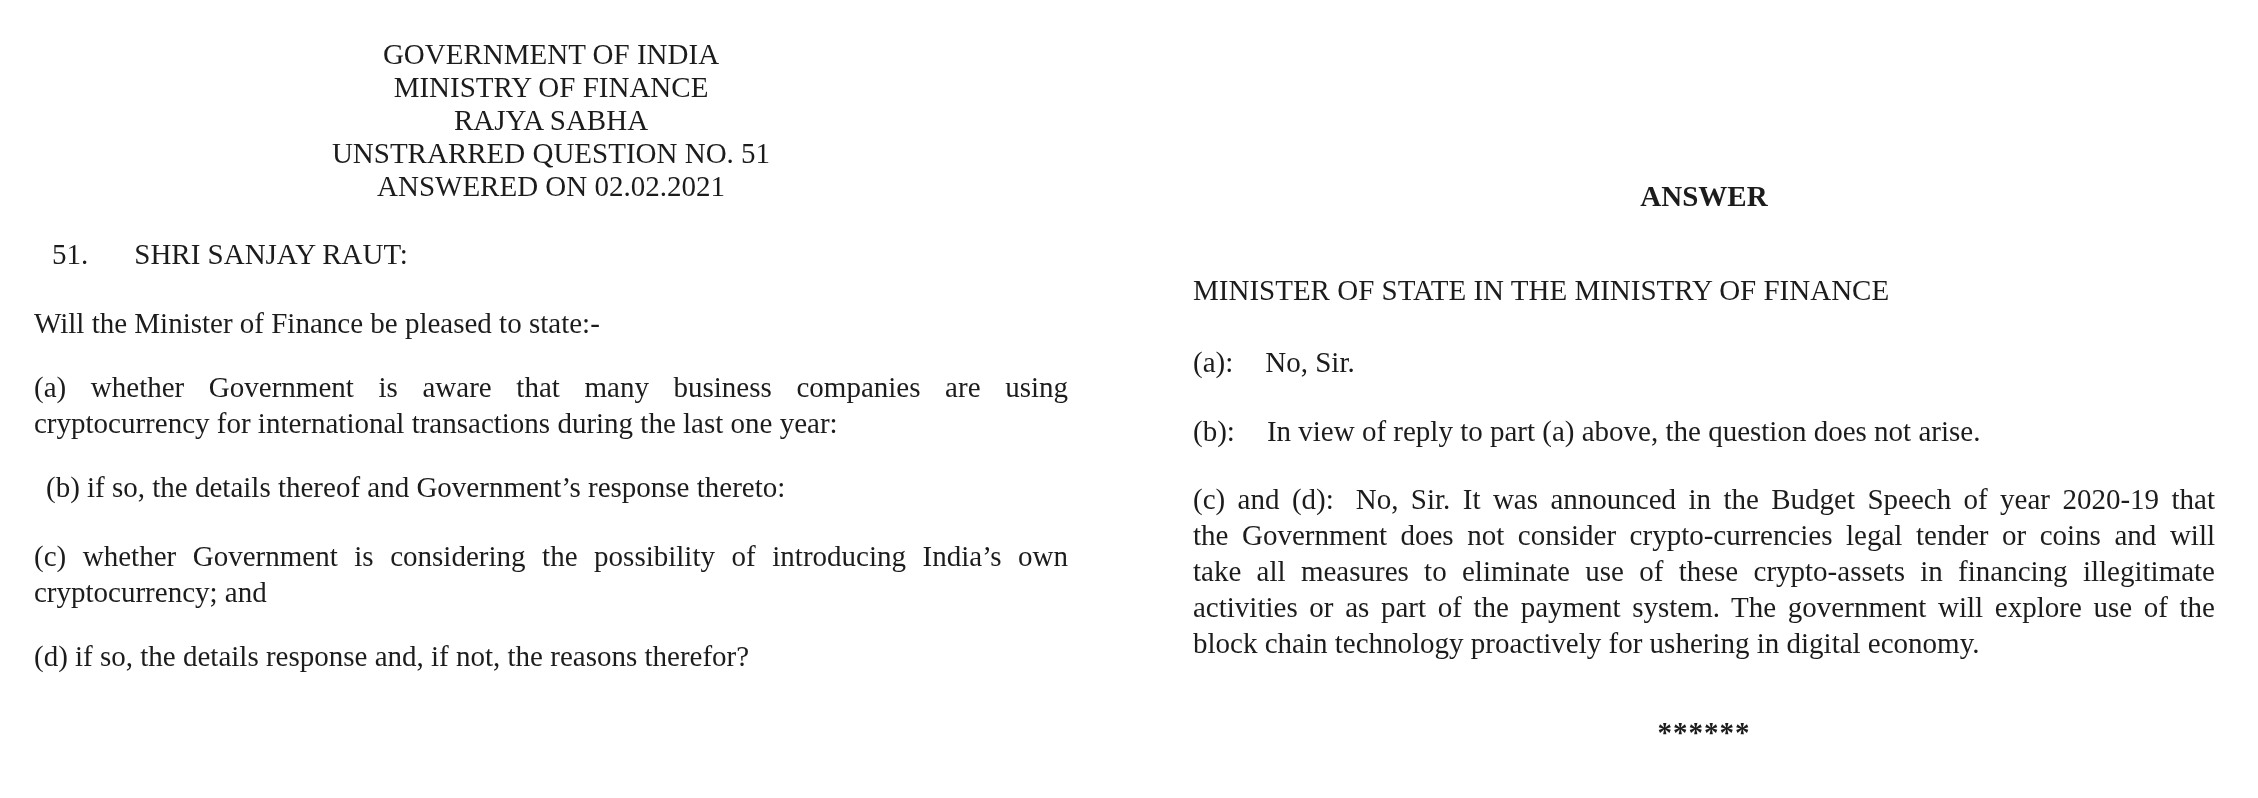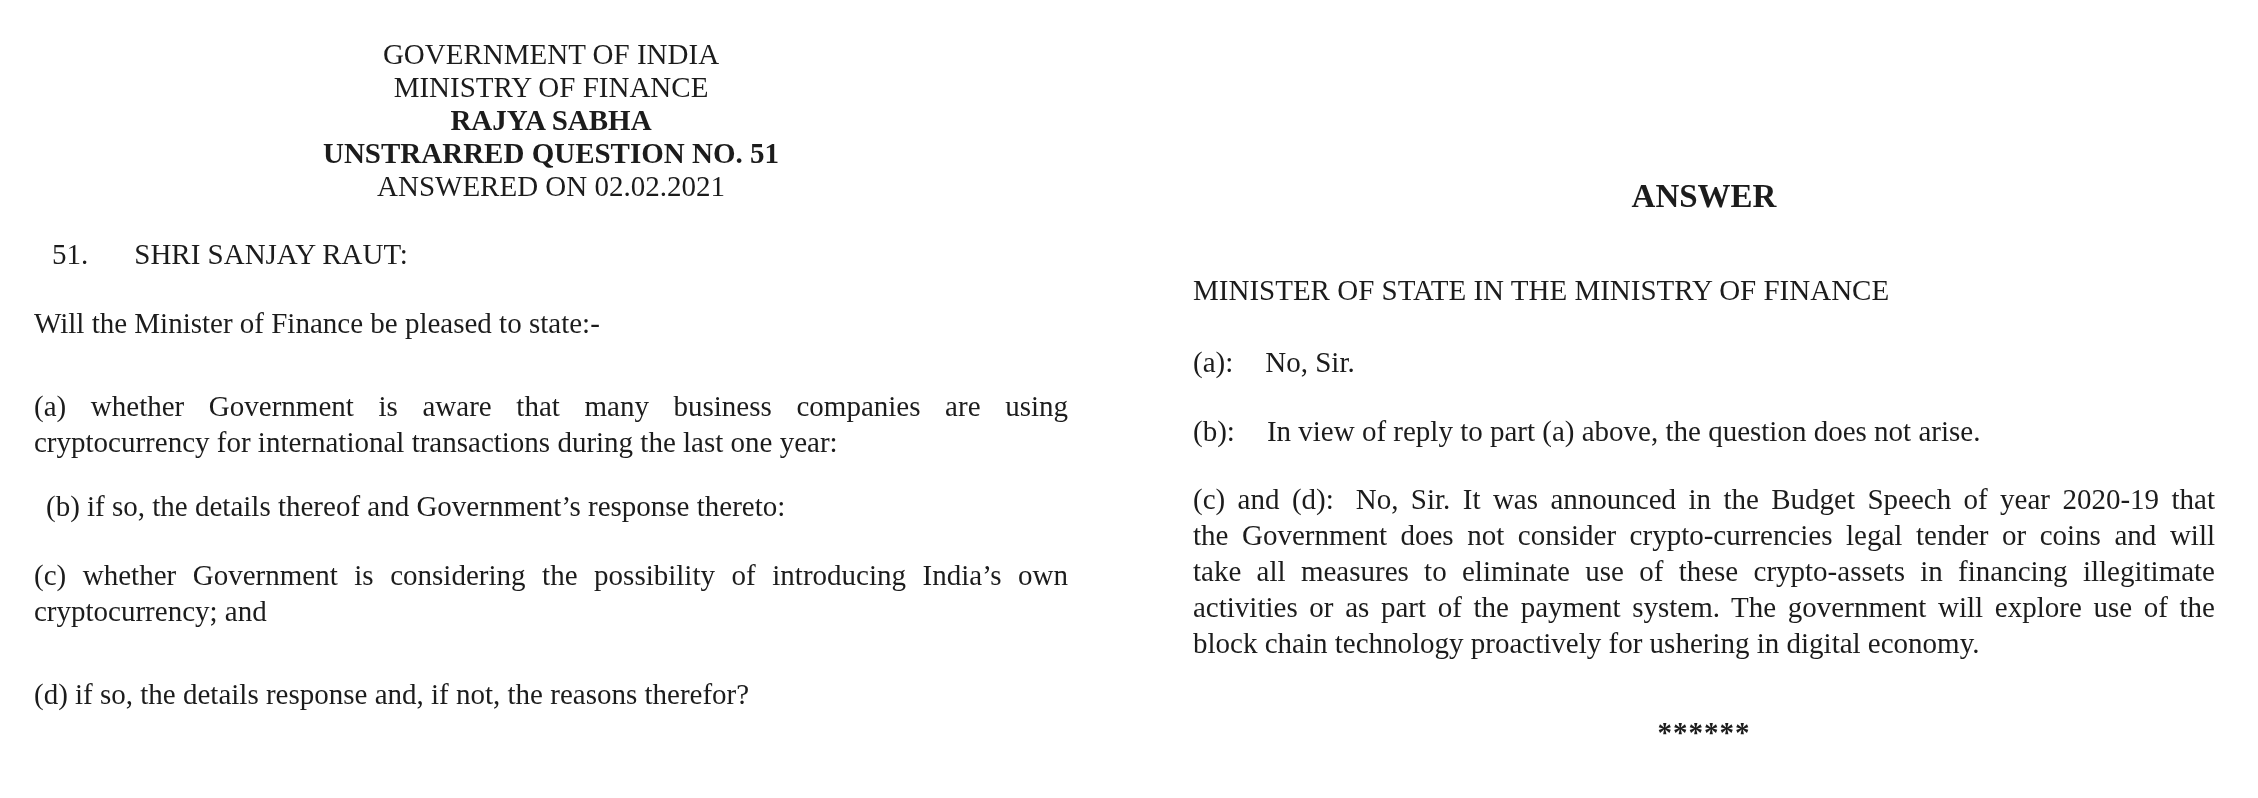--- a/index.html
+++ b/index.html
@@ -14,54 +14,54 @@
     font-size: 29px;
     line-height: 36px;
     overflow: hidden;
     border-radius: 28px;
   }
   .col { position: absolute; top: 0; }
   .col-left  { left: 34px;   width: 1034px; }
   .col-right { left: 1193px; width: 1022px; }
 
   .doc-header { margin-top: 38px; text-align: center; line-height: 33px; }
-  .b { font-weight: bold; }
+  .b { font-weight: normal; }
 
   .doc-title {
     margin-top: 44px;
     text-align: center;
     font-weight: bold;
     font-size: 29px;
     line-height: 33px;
   }
 
   .q-line { margin-top: 33px; padding-left: 18px; }
 
   .mt28 { margin-top: 28px; margin-left: 12px; }
   .mt32 { margin-top: 32px; }
   .mt33 { margin-top: 33px; }
-  .mt34 { margin-top: 47px; }
+  .mt34 { margin-top: 28px; }
   .mt37 { margin-top: 37px; }
 
   .jline {
     text-align: justify;
     -moz-text-align-last: justify;
     text-align-last: justify;
   }
 
   .tab { display: inline-block; }
   .tab22 { width: 22px; }
   .tab32 { width: 32px; }
   .tab46 { width: 46px; }
 
   .answer-heading {
     margin-top: 180px;
     text-align: center;
     font-weight: bold;
-    font-size: 33px;
+    font-size: 29px;
     line-height: 33px;
   }
   .minister-block { margin-top: 60px; line-height: 34px; }
 
   .stars {
     margin-top: 53px;
     text-align: center;
     font-weight: bold;
     letter-spacing: 1px;
   }

